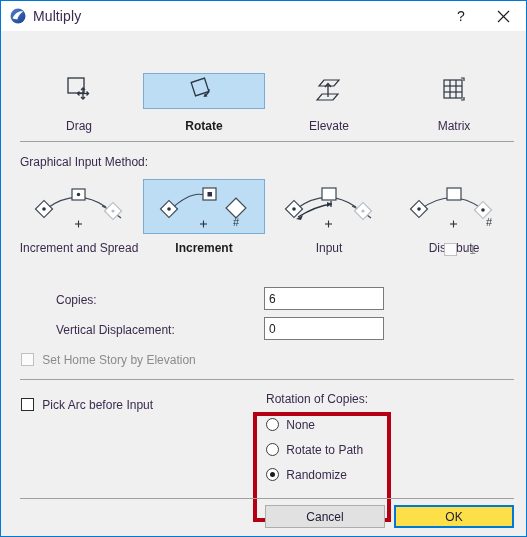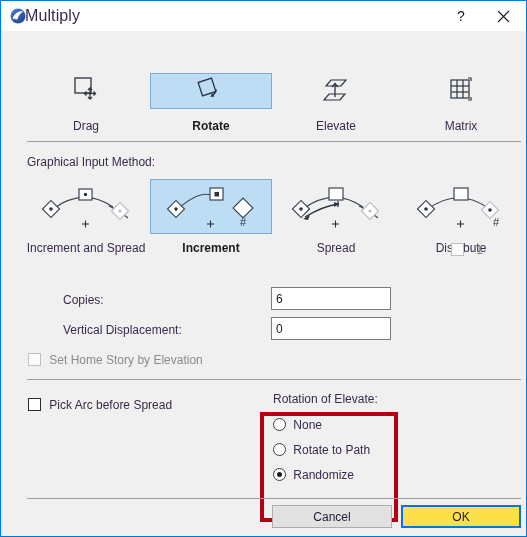--- a/index.html
+++ b/index.html
@@ -29,22 +29,22 @@
     background: #ffffff;
     box-sizing: border-box;
   }
   #app-icon {
     position: absolute;
     left: 9px; top: 7px;
     width: 16px; height: 16px;
   }
   #title-text {
     position: absolute;
-    left: 24px; top: 7px;
-    font-size: 16px;
+    left: 32px; top: 7px;
+    font-size: 14px;
     color: #3a2a4d;
     line-height: 16px;
     letter-spacing: .1px;
   }
   #help-btn {
     position: absolute;
     left: 440px; top: 0px;
     width: 40px; height: 30px;
     display: flex; align-items: center; justify-content: center;
     font-size: 14px;
@@ -55,21 +55,21 @@
     position: absolute;
     left: 480px; top: 0px;
     width: 45px; height: 30px;
     display: flex; align-items: center; justify-content: center;
     cursor: default;
   }
 
   
   #content {
     position: absolute;
-    left: 10px; top: 30px;
+    left: 3px; top: 30px;
     width: 421px;
     height: 506px;
     background: #f0f0f0;
   }
 
   
   .mode-tab {
     position: absolute;
     top: 42px;
     width: 122px;
@@ -402,21 +402,21 @@
               <rect x="83" y="26" width="12" height="12" transform="rotate(45 89 32)"></rect>
             </g>
             <circle cx="89" cy="32" r="1.6" fill="#b8bcc4"></circle>
             <g stroke="#2b3440" stroke-width="1.1">
               <line x1="51" y1="45" x2="58" y2="45"></line>
               <line x1="54.5" y1="41.5" x2="54.5" y2="48.5"></line>
             </g>
           </svg>
         </span>
       </div>
-      <div class="gim-label">Spread</div>
+      <div class="gim-label">Input</div>
     </div>
 
     <div class="gim-cell" style="left:389px;">
       <div class="gim-icon-box">
         <span>
           <svg width="110" height="52" viewBox="0 0 110 52">
             <path d="M22 30 Q52 8 82 29" fill="none" stroke="#3d4653" stroke-width="1.2"></path>
             <g stroke="#3d4653" stroke-width="1.2" fill="#ffffff">
               <rect x="14" y="24" width="12" height="12" transform="rotate(45 20 30)"></rect>
             </g>
@@ -450,26 +450,26 @@
 
     <div class="cbrow" style="left:17px; top:321px;">
       <span class="cb disabled"></span>
       <span class="lbl disabled">Set Home Story by Elevation</span>
     </div>
 
     <div class="hr" style="left:16px; top:348px; width:494px;"></div>
 
     <div class="cbrow" style="left:17px; top:366px;">
       <span class="cb"></span>
-      <span class="lbl">Pick Arc before Spread</span>
+      <span class="lbl">Pick Arc before Input</span>
     </div>
 
     <div id="red-box"></div>
 
-    <div class="section-label" style="left:262px; top:361px;">Rotation of Elevate:</div>
+    <div class="section-label" style="left:262px; top:361px;">Rotation of Copies:</div>
 
     <div class="radio-row" style="left:262px; top:386px;">
       <span class="rb"></span>
       <span class="lbl">None</span>
     </div>
 
     <div class="radio-row" style="left:262px; top:411px;">
       <span class="rb"></span>
       <span class="lbl">Rotate to Path</span>
     </div>

